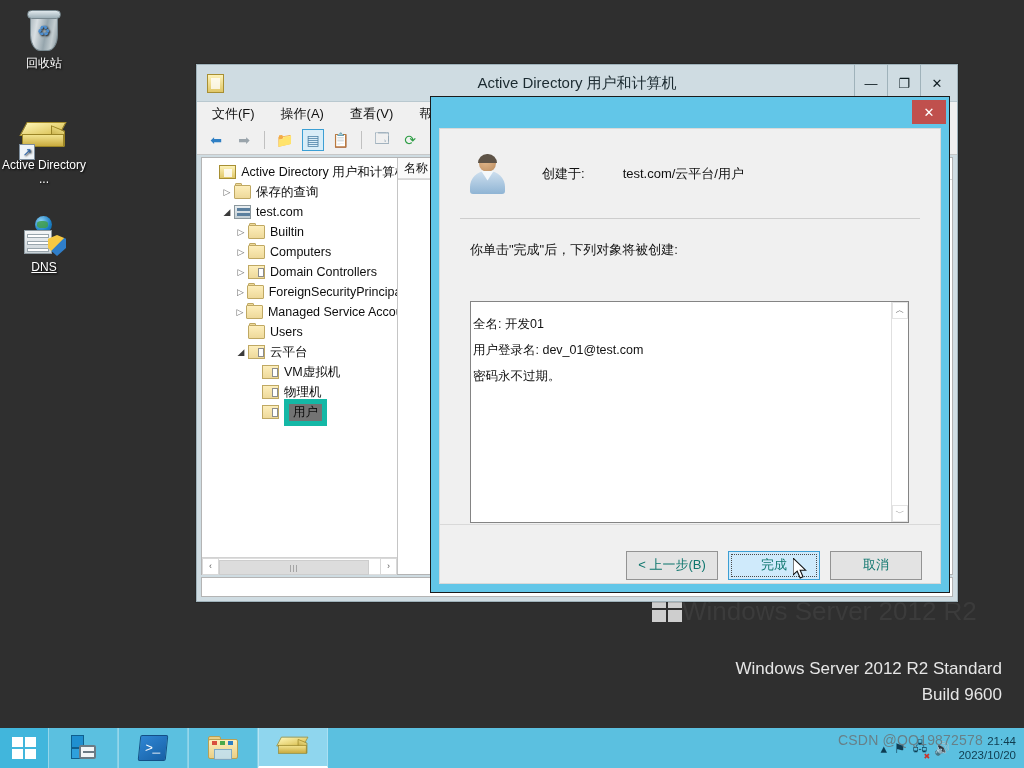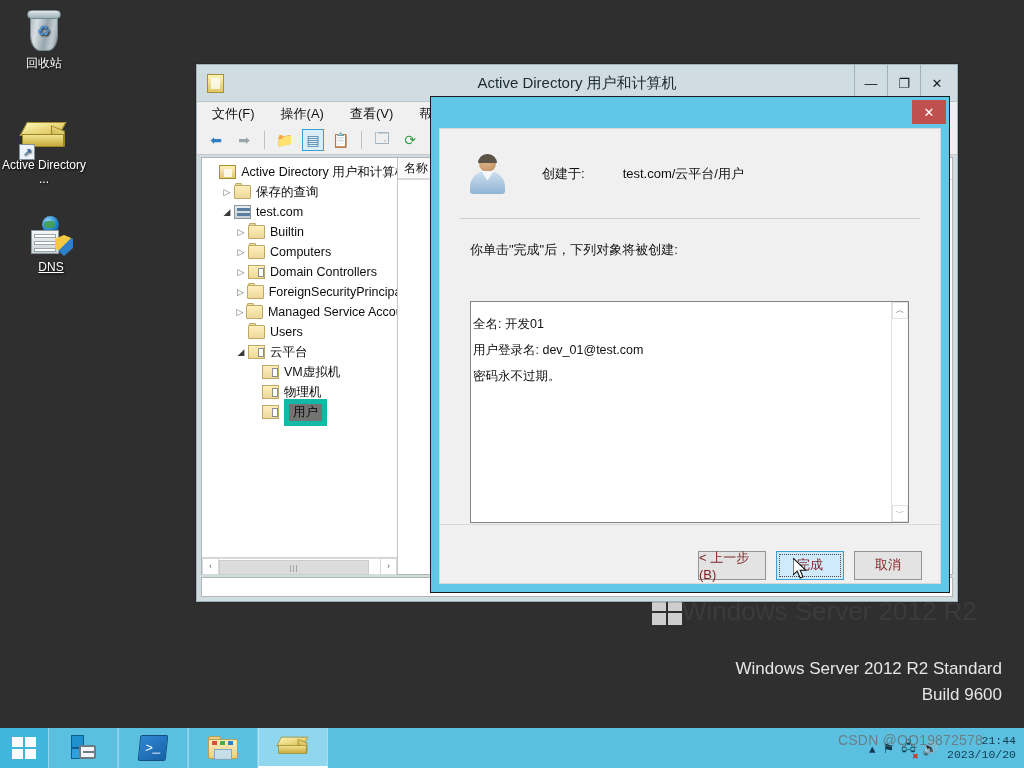--- a/index.html
+++ b/index.html
@@ -56,41 +56,41 @@
   .shield{position:absolute;right:0;bottom:0;width:18px;height:21px;
     background:linear-gradient(135deg,#f5c842 0%,#f5c842 48%,#2f7ec9 50%,#2f7ec9 100%);
     clip-path:polygon(50% 0,100% 18%,100% 62%,50% 100%,0 62%,0 18%);
     border:0;}
 
   
   #branding{position:absolute;right:22px;bottom:60px;text-align:right;color:#e6e6e6;
     font-size:17px;line-height:26px;user-select:none;}
   #branding .b2{font-size:17px;}
   
-  #wmark{position:absolute;left:636px;top:596px;display:flex;align-items:center;gap:0;
+  #wmark{position:absolute;left:636px;top:596px;display:flex;align-items:flex-start;gap:0;
     color:#3c3c3c;font-size:26px;user-select:none;opacity:.95;padding-left:16px;}
   #wmark .wlogo{width:30px;height:26px;display:grid;grid-template-columns:1fr 1fr;
     grid-template-rows:1fr 1fr;gap:2px;}
   #wmark .wlogo i{background:#d7d7d7;display:block;}
 
   
   #taskbar{position:absolute;left:0;bottom:0;width:1024px;height:40px;background:#5bc0e0;
     display:flex;align-items:stretch;}
   .tb-start{width:48px;display:flex;align-items:center;justify-content:center;background:#41b6dc;}
   .winlogo{width:24px;height:22px;display:grid;grid-template-columns:1fr 1fr;grid-template-rows:1fr 1fr;gap:2px;}
   .winlogo i{background:#fff;display:block;}
   .tb-btn{width:68px;display:flex;align-items:center;justify-content:center;
     border-left:1px solid rgba(255,255,255,.35);border-right:1px solid rgba(255,255,255,.25);
     cursor:default;}
   .tb-btn.active{background:#8fd6ee;border-bottom:2px solid #ffffff;}
   .tb-spacer{flex:1;}
   .tray{width:190px;display:flex;align-items:center;justify-content:flex-end;gap:8px;padding-right:8px;
     position:relative;}
   .tray-icons{display:flex;align-items:center;gap:7px;color:#0d3c52;font-size:13px;}
-  .tray-clock{color:#103c4f;font-size:11.5px;line-height:14px;text-align:right;font-family:Liberation Mono, monospace;}
+  .tray-clock{color:#103c4f;font-size:11.5px;line-height:14px;text-align:right;}
   .netx{position:relative;}
   .netx:after{content:"✖";position:absolute;right:-3px;bottom:-2px;font-size:8px;color:#c9342b;}
   
   #csdn{position:absolute;left:838px;bottom:20px;color:#6b6b6b;font-size:14px;
     opacity:.75;white-space:nowrap;user-select:none;letter-spacing:.2px;}
 
   
   .smi{width:28px;height:26px;position:relative;}
   .smi .mon{position:absolute;left:2px;top:0;width:13px;height:13px;background:#1f8fd0;border:1px solid #0f5f8e;box-sizing:border-box;}
   .smi .base{position:absolute;left:2px;top:13px;width:13px;height:11px;background:#2ea0dd;border:1px solid #0f5f8e;box-sizing:border-box;}
@@ -198,22 +198,22 @@
   #dlg-listbox{position:absolute;left:30px;top:172px;right:31px;height:222px;
     background:#fff;border:1px solid #848484;box-sizing:border-box;display:flex;}
   .lb-text{flex:1;padding:9px 2px;font-size:12.5px;color:#111;line-height:26px;}
   .lb-scroll{width:17px;background:#fff;border-left:1px solid #e0e0e0;box-sizing:border-box;
     display:flex;flex-direction:column;justify-content:space-between;}
   .sb-arrow{height:17px;display:flex;align-items:center;justify-content:center;font-size:9px;color:#676767;
     background:#fff;border:1px solid #e3e3e3;box-sizing:border-box;}
   .sb-track{flex:1;background:#fff;}
   #dlg-footer{position:absolute;left:0;right:0;bottom:0;height:58px;border-top:1px solid #d9d9d9;
     display:flex;align-items:center;justify-content:flex-end;gap:10px;padding-right:18px;}
-  .dbtn{width:68px;height:29px;background:#e3e3e3;border:1px solid #939393;box-sizing:border-box;
-    font-size:13px;color:#7f1d1d;display:flex;align-items:center;justify-content:center;cursor:default;
+  .dbtn{width:92px;height:29px;background:#e3e3e3;border:1px solid #939393;box-sizing:border-box;
+    font-size:13px;color:#0f766e;display:flex;align-items:center;justify-content:center;cursor:default;
     font-family:"Liberation Sans","DejaVu Sans",sans-serif;position:relative;margin-top:22px;}
   .dbtn.focus{background:#cfeafb;border:1px solid #3c9fd4;}
   .dbtn.focus:after{content:"";position:absolute;inset:2px;border:1px dotted #4a4a4a;}
 
   
   #cursor{position:absolute;left:793px;top:558px;width:18px;height:24px;pointer-events:none;}
 </style>
 </head>
 <body>
 
@@ -245,21 +245,21 @@
       <div class="goldbox">
         <div class="gb-top"></div>
           <div class="gb-side"></div>
           <div class="gb-front"></div>
         <div class="shortcut-arrow">↗</div>
       </div>
     </div>
     <div class="desk-label">Active Directory ...</div>
   </div>
 
-  <div class="desk-icon" style="left:7px;top:208px;text-decoration:underline;">
+  <div class="desk-icon" style="left:0px;top:208px;text-decoration:underline;">
     <div class="desk-glyph">
       <div class="dnsicon">
         <div class="globe"></div>
         <div class="servers">
             <i style="top:3px"></i>
             <i style="top:10px"></i>
             <i style="top:17px"></i>
           </div>
         <div class="shield"></div>
       </div>

